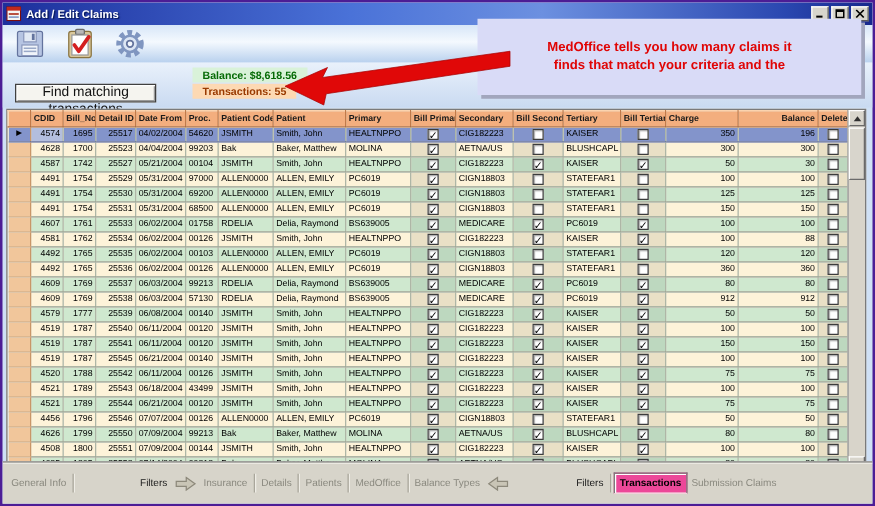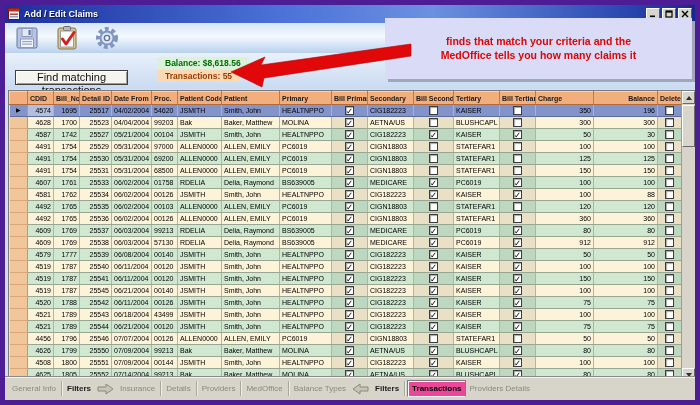--- a/index.html
+++ b/index.html
@@ -1,19 +1,19 @@
 <!DOCTYPE html>
 <html><head>
 <meta charset="utf-8">
 <style>
   * { margin:0; padding:0; box-sizing:border-box; }
   html,body { width:700px; height:405px; }
   body { font-family:"Liberation Sans","DejaVu Sans",sans-serif; background:#fff; }
   .window { position:relative; width:700px; height:405px; background:#cfe0f5;
-            border:5px solid #4c1d95; overflow:hidden; }
+            border:2px solid #4c1d95; overflow:hidden; }
 
   
   .titlebar { height:18px; background:linear-gradient(90deg,#1c2f9c,#4a72d8 40%,#6c90e0 62%,#2a47b0 90%,#16288c);
               display:flex; align-items:center; padding:0 3px; }
   .title-icon { width:12px; height:12px; margin-right:4px; flex:0 0 auto; }
   .title-text { color:#fff; font-weight:bold; font-size:9px; flex:1;
                 text-shadow:1px 1px 1px #00124a; white-space:nowrap; }
   .win-btn { width:14px; height:12px; background:#d8d5cc; border:1px solid;
              border-color:#ffffff #5a5a5a #5a5a5a #ffffff; margin-left:2px;
              display:flex; align-items:center; justify-content:center; }
@@ -76,26 +76,26 @@
             display:flex; align-items:center; justify-content:center; }
   .sb-up { top:0; } .sb-down { bottom:0; }
   .sb-thumb { position:absolute; left:0; top:14px; width:13px; height:42px; background:#d8d5cc;
               border:1px solid; border-color:#fff #6a6a6a #6a6a6a #fff; }
   .tri-up { width:0; height:0; border-left:3px solid transparent; border-right:3px solid transparent;
             border-bottom:4px solid #303030; }
   .tri-down { width:0; height:0; border-left:3px solid transparent; border-right:3px solid transparent;
               border-top:4px solid #303030; }
 
   
-  .tabbar { position:absolute; left:0; right:0; bottom:0; height:24px; background:#d7d4ca;
+  .tabbar { position:absolute; left:0; right:0; bottom:0; height:34px; background:#d7d4ca;
             border-top:1px solid #8a8a8a; box-shadow:inset 0 1px 0 #f2f0ea;
             display:flex; align-items:center; padding:0 4px; overflow:hidden; }
   .tab-item { font-size:8px; padding:2px 3px; white-space:nowrap; }
   .tab-dim { color:#8a897f; }
-  .tab-normal { color:#1a1a1a; font-weight:bold; }
+  .tab-normal { color:#1a1a1a; font-weight:normal;margin-left:48px; }
   .tab-active { color:#000; font-weight:bold; background:#ec4899;
                 border:1px solid #7c7c7c; border-bottom-color:#f7f5ef;
                 box-shadow:inset 1px 1px 0 #fff; padding:3px 4px; }
   .tab-sep { width:1px; height:15px; background:#a9a69b; box-shadow:1px 0 0 #efede6;
              margin:0 2px; flex:0 0 auto; }
   .tab-arrow { margin:0 3px; flex:0 0 auto; }
 </style>
 </head>
 <body>
 
@@ -155,22 +155,22 @@
     </span>
   </div>
 
   <div class="controls-row">
     <button class="find-btn">Find matching transactions</button>
     <span class="stat-label balance-label">Balance: $8,618.56</span>
     <span class="stat-label trans-label">Transactions: 55</span>
   </div>
 
   <div class="callout">
+    <div>MedOffice tells you how many claims it</div>
     <div>finds that match your criteria and the</div>
-    <div>MedOffice tells you how many claims it</div>
   </div>
   <svg class="arrow-svg" viewBox="0 0 186 56">
     <polygon points="4,37 38,22 34,30 184,9 184,21 37,43 35,52" fill="#e00808" stroke="#a80404" stroke-width="0.6"></polygon>
   </svg>
 
   <div class="grid-wrap">
     <table class="grid">
       <colgroup id="grid-cols">
           <col style="width: 18px;">
           <col style="width: 26px;">
@@ -904,27 +904,27 @@
       <span class="tab-item tab-dim">General Info</span>
       <span class="tab-sep"></span>
       <span class="tab-item tab-normal">Filters</span>
       <svg width="17" height="12" viewBox="0 0 17 12" class="tab-arrow">
         <polygon points="1,4 9,4 9,1 16,6 9,11 9,8 1,8" fill="#c9c5b6" stroke="#8d897b"></polygon>
       </svg>
       <span class="tab-item tab-dim">Insurance</span>
       <span class="tab-sep"></span>
       <span class="tab-item tab-dim">Details</span>
       <span class="tab-sep"></span>
-      <span class="tab-item tab-dim">Providers</span>
+      <span class="tab-item tab-dim">Patients</span>
       <span class="tab-sep"></span>
       <span class="tab-item tab-dim">MedOffice</span>
       <span class="tab-sep"></span>
       <span class="tab-item tab-dim">Balance Types</span>
       <svg width="17" height="12" viewBox="0 0 17 12" class="tab-arrow">
         <polygon points="16,4 8,4 8,1 1,6 8,11 8,8 16,8" fill="#c9c5b6" stroke="#8d897b"></polygon>
       </svg>
       <span class="tab-item tab-normal">Filters</span>
       <span class="tab-sep"></span>
       <span class="tab-item tab-active">Transactions</span>
-      <span class="tab-item tab-dim">Providers Details</span>
+      <span class="tab-item tab-dim">Submission Claims</span>
     </div>
 
 </div>
 
 </body></html>

